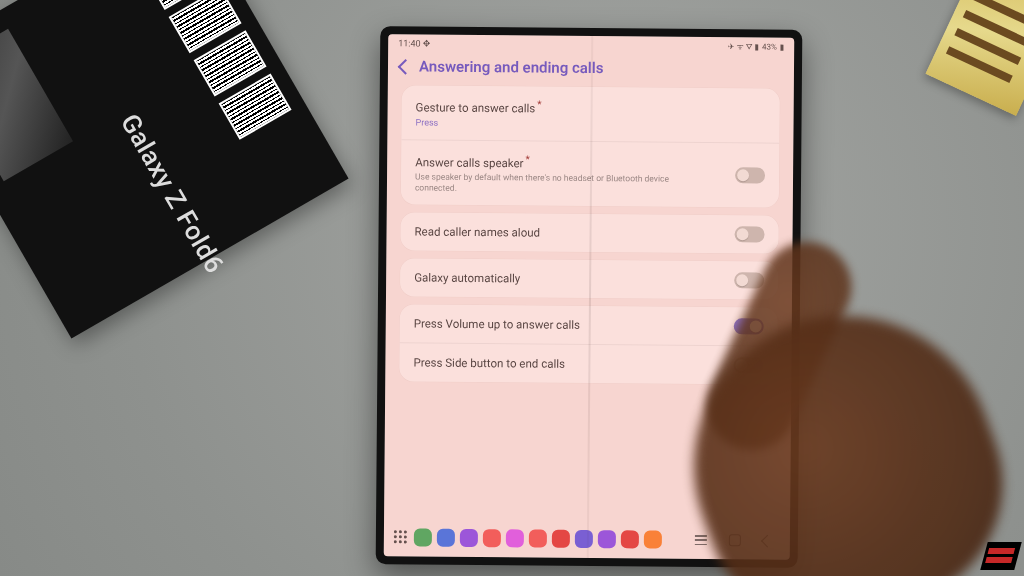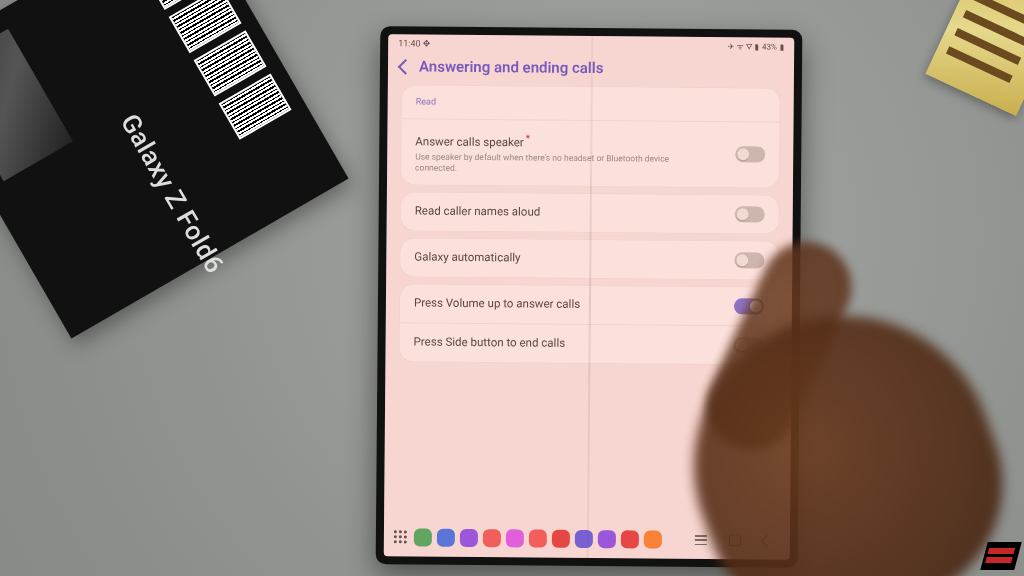--- a/index.html
+++ b/index.html
@@ -95,21 +95,22 @@
       </div>
 
       <div class="header">
         <div class="back-ic"></div>
         <div class="title">Answering and ending calls</div>
       </div>
 
       <div class="card">
         <div class="row">
           <div class="labels">
-            <div class="sub">Read</div>
+            <div class="lbl"><span>Gesture to answer calls</span><span class="star">*</span></div>
+            <div class="sub">Press</div>
           </div>
         </div>
         <div class="row">
           <div class="labels">
             <div class="lbl"><span>Answer calls speaker</span><span class="star">*</span></div>
             <div class="desc">Use speaker by default when there's no headset or Bluetooth device connected.</div>
           </div>
           <div class="toggle"></div>
         </div>
       </div>

